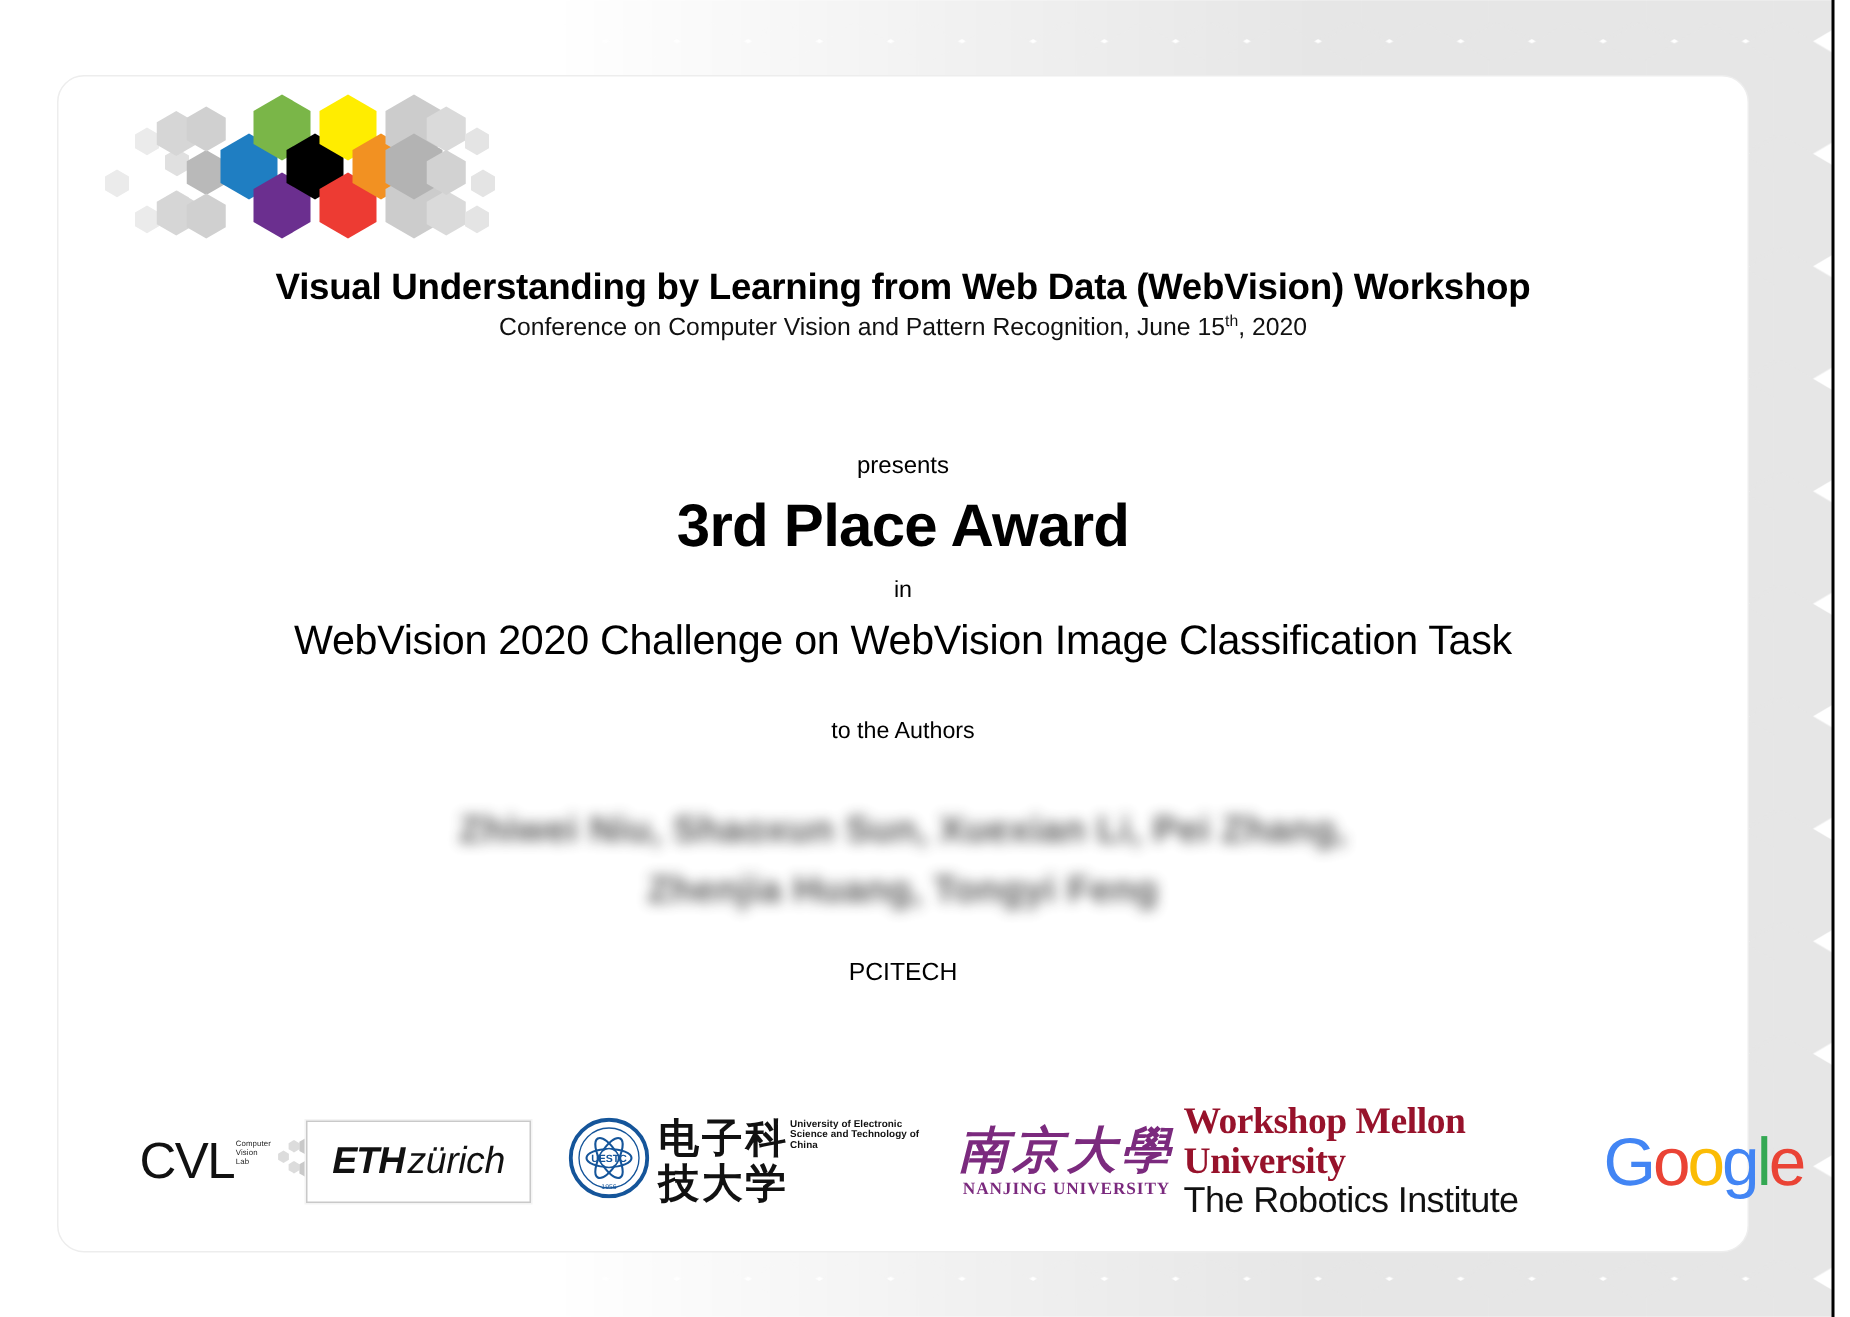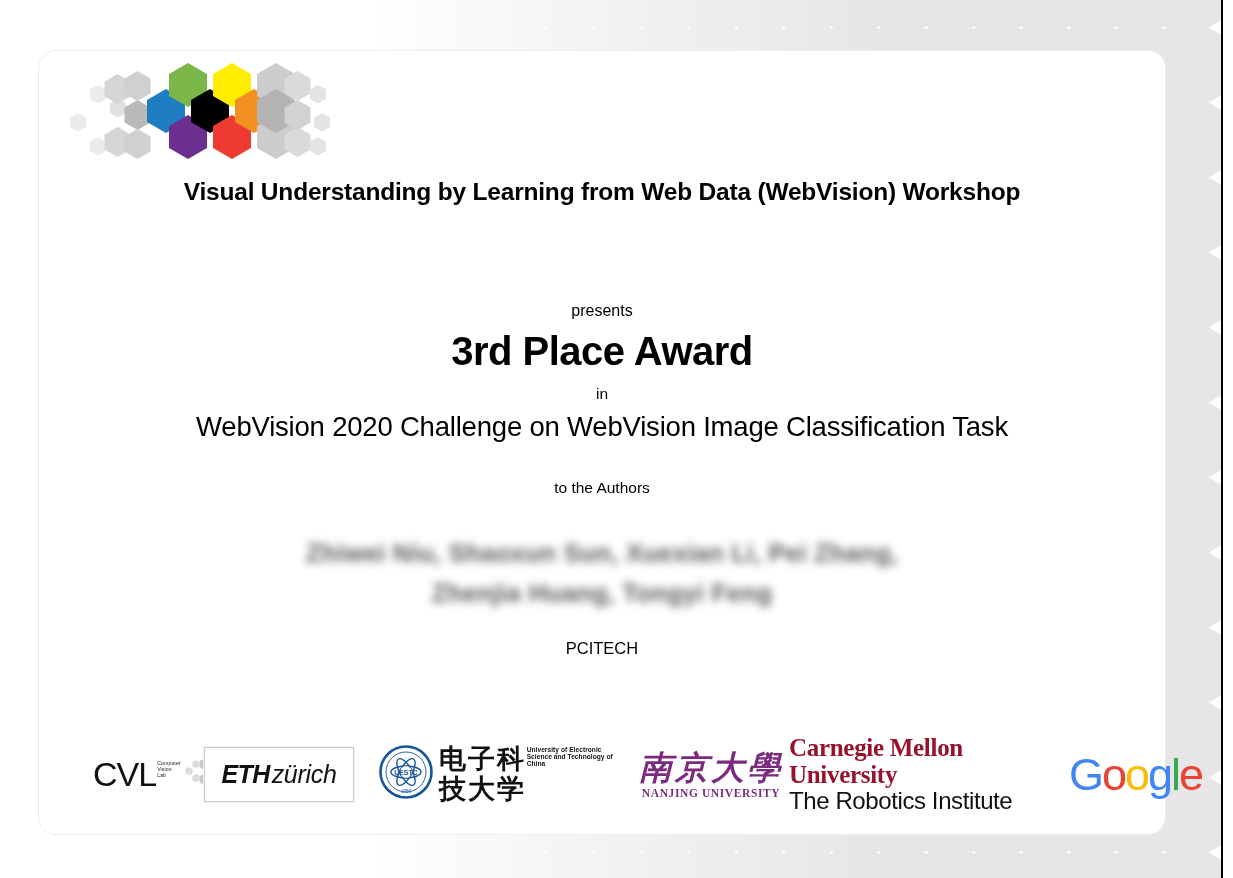--- a/index.html
+++ b/index.html
@@ -405,20 +405,23 @@
         <g fill="#e4e4e4">
           <use href="#h3" x="248" y="28"></use>
           <use href="#h3" x="248" y="80"></use>
           <use href="#h3" x="252" y="56"></use>
         </g>
       </svg>
     </div>
 
     <div id="title" class="center">Visual Understanding by Learning from Web Data (WebVision) Workshop</div>
 
+    <div id="subtitle" class="center">
+      <span>Conference on Computer Vision and Pattern Recognition, June 15</span><sup>th</sup><span>, 2020</span>
+    </div>
 
     <div id="presents" class="center">presents</div>
 
     <div id="award" class="center">3rd Place Award</div>
 
     <div id="in-word" class="center">in</div>
 
     <div id="task-line" class="center">
       <span>WebVision 2020 Challenge on </span><span class="em">WebVision Image Classification</span><span> Task</span>
     </div>
@@ -509,21 +512,21 @@
 
       <div class="logo-slot" id="logo-nju">
         <div class="nju-wrap">
           <div class="nju-cn">南京大學</div>
           <div class="nju-en">NANJING UNIVERSITY</div>
         </div>
       </div>
 
       <div class="logo-slot" id="logo-cmu">
         <div class="cmu-wrap">
-          <div class="cmu-top">Carnegie Mellon University</div>
+          <div class="cmu-top">Workshop Mellon University</div>
           <div class="cmu-bot">The Robotics Institute</div>
         </div>
       </div>
 
       <div class="logo-slot" id="logo-google">
         <div class="g-wrap">
           <span class="g-b">G</span><span class="g-r">o</span><span class="g-y">o</span><span class="g-b">g</span><span class="g-g">l</span><span class="g-r">e</span>
         </div>
       </div>
 

